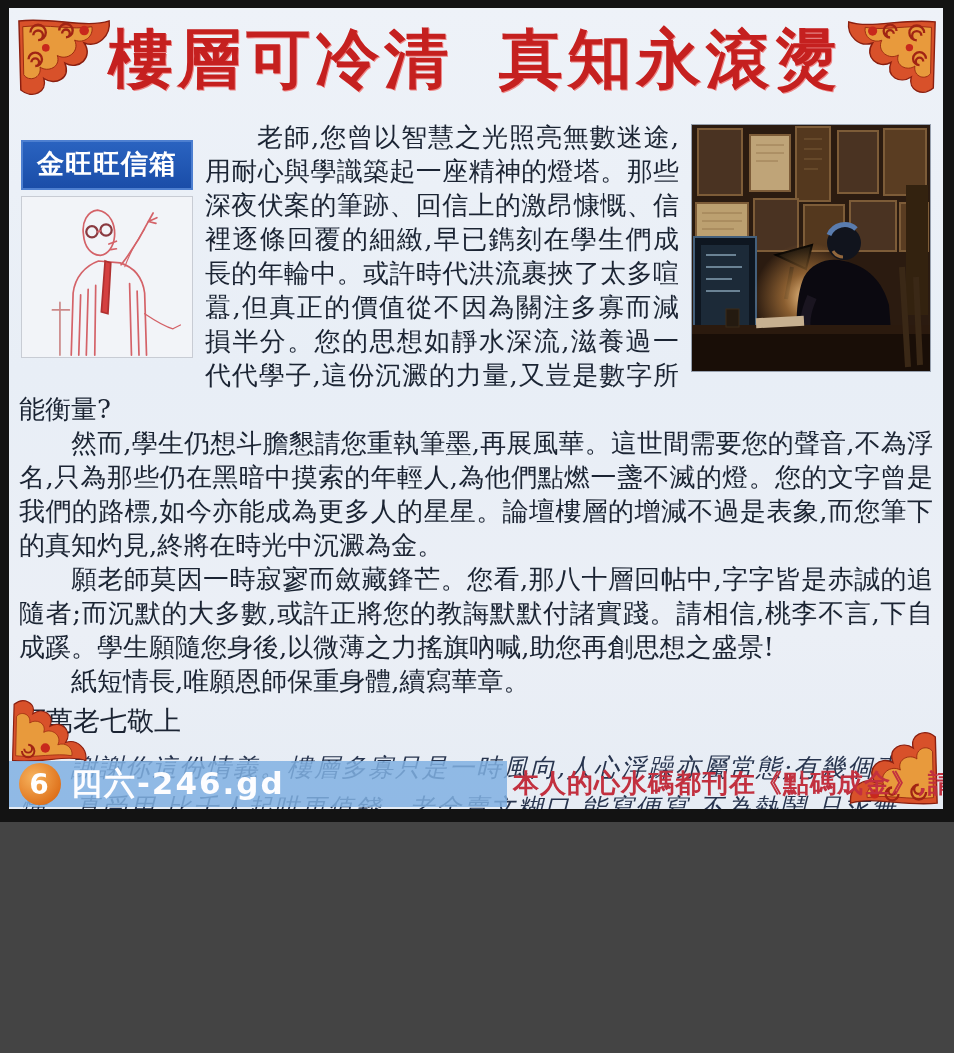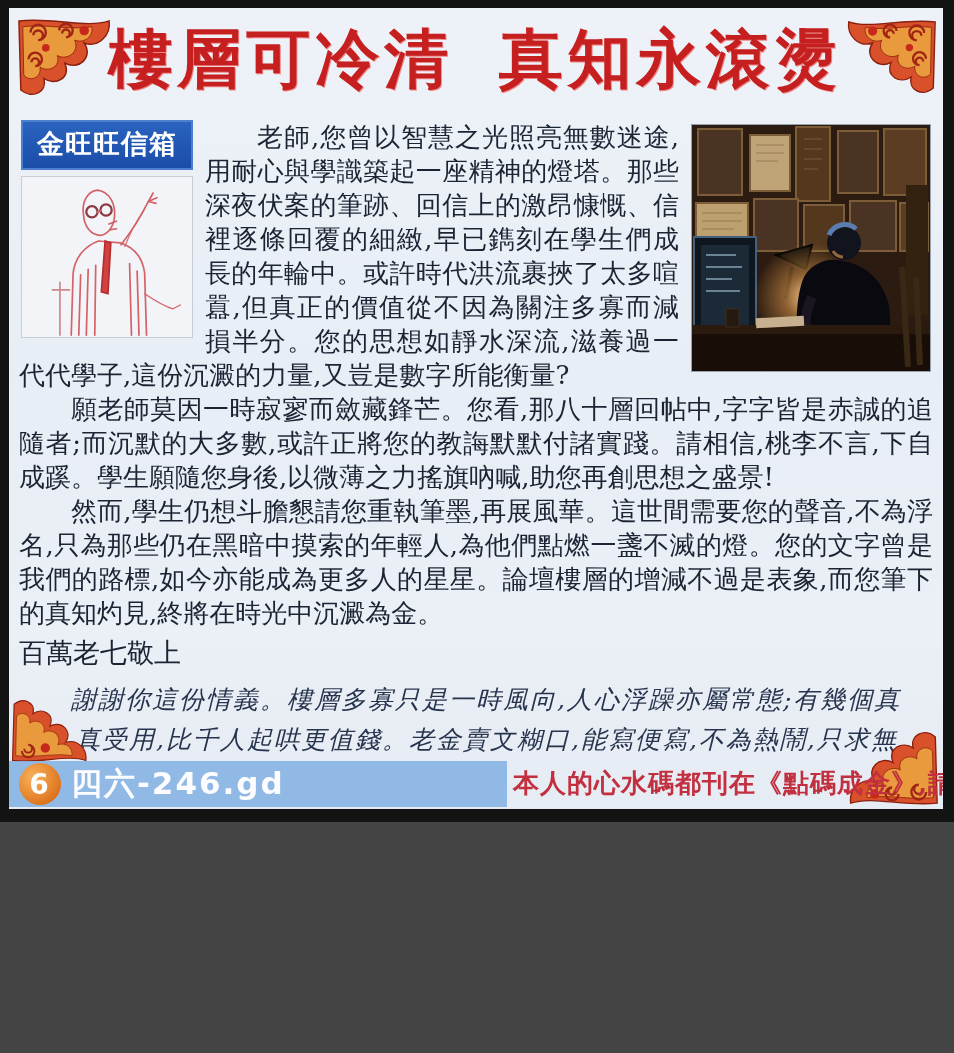--- a/index.html
+++ b/index.html
@@ -14,21 +14,21 @@
   .orn.tl { top:8px; left:8px; width:96px; height:102px; }
   .orn.tr { top:8px; right:6px; width:92px; height:100px; transform:scaleX(-1); }
   .orn.bl { bottom:44px; left:2px; width:78px; height:84px; transform:scaleY(-1); }
   .orn.br { bottom:4px; right:2px; width:96px; height:92px; transform:scale(-1,-1); }
 
   .masthead { position:relative; text-align:center; padding-top:16px; height:104px; }
   .masthead .title { font-weight:bold; font-size:64px; line-height:1.1; letter-spacing:5px;
                      word-spacing:18px; color:#c5201f; text-shadow:1px 1px 0 #e88; }
 
   .content { position:relative; padding:8px 10px 0 10px; font-size:26px; color:#1b2433; }
-  .leftcol { float:left; width:172px; margin:0 12px 4px 2px; }
+  .leftcol { float:left; width:172px; margin:20px 12px 4px 2px; }
   .mailbox-label { background:linear-gradient(180deg,#2a63c0,#1a4da8); border:2px solid #4d7fd0;
                    color:#fff; font-family:"DejaVu Sans",sans-serif; font-weight:bold; font-size:27px;
                    letter-spacing:1px; text-align:center; padding:4px 0 6px; }
   .cartoon-box { margin-top:6px; border:1px solid #c8ccd4; background:#f2f4f8; }
   .cartoon-box svg { display:block; width:100%; height:160px; }
 
   .photo-box { float:right; width:240px; height:248px; margin:4px 2px 8px 12px;
                border:1px solid #97a0ae; background:#241710; }
   .photo-box svg { display:block; width:100%; height:100%; }
 
@@ -153,22 +153,23 @@
           <path d="M120,172 C113,188 111,200 116,210" stroke="#1a1520" stroke-width="10" fill="none"></path>
           <rect x="0" y="206" width="238" height="40" fill="#190e07"></rect>
           <rect x="0" y="200" width="238" height="9" fill="#2b1a0e"></rect>
           <rect x="64" y="192" width="48" height="10" fill="#c7b090" transform="rotate(-3 88 197)"></rect>
           <rect x="34" y="184" width="13" height="18" fill="#241a10" stroke="#3a2a18"></rect>
           <path d="M210,142 L216,242 M224,152 L228,240" stroke="#3a2816" stroke-width="6"></path>
         </svg>
       </div>
 
       <p>老師,您曾以智慧之光照亮無數迷途,用耐心與學識築起一座精神的燈塔。那些深夜伏案的筆跡、回信上的激昂慷慨、信裡逐條回覆的細緻,早已鐫刻在學生們成長的年輪中。或許時代洪流裹挾了太多喧囂,但真正的價值從不因為關注多寡而減損半分。您的思想如靜水深流,滋養過一代代學子,這份沉澱的力量,又豈是數字所能衡量?</p>
+      <p>然而,學生仍想斗膽懇請您重執筆墨,再展風華。這世間需要您的聲音,不為浮名,只為那些仍在黑暗中摸索的年輕人,為他們點燃一盞不滅的燈。您的文字曾是我們的路標,如今亦能成為更多人的星星。論壇樓層的增減不過是表象,而您筆下的真知灼見,終將在時光中沉澱為金。</p>
       <p>願老師莫因一時寂寥而斂藏鋒芒。您看,那八十層回帖中,字字皆是赤誠的追隨者;而沉默的大多數,或許正將您的教誨默默付諸實踐。請相信,桃李不言,下自成蹊。學生願隨您身後,以微薄之力搖旗吶喊,助您再創思想之盛景!</p>
-      <p>然而,學生仍想斗膽懇請您重執筆墨,再展風華。這世間需要您的聲音,不為浮名,只為那些仍在黑暗中摸索的年輕人,為他們點燃一盞不滅的燈。您的文字曾是我們的路標,如今亦能成為更多人的星星。論壇樓層的增減不過是表象,而您筆下的真知灼見,終將在時光中沉澱為金。</p>
+      <p>紙短情長,唯願恩師保重身體,續寫華章。</p>
       <p class="sig">百萬老七敬上</p>
     </div>
 
     <div class="reply">
       <p>謝謝你這份情義。樓層多寡只是一時風向,人心浮躁亦屬常態;有幾個真懂、真受用,比千人起哄更值錢。老金賣文糊口,能寫便寫,不為熱鬧,只求無愧。</p>
 
     </div>
 
     <div class="orn bl">
       <svg viewBox="0 0 100 100">

